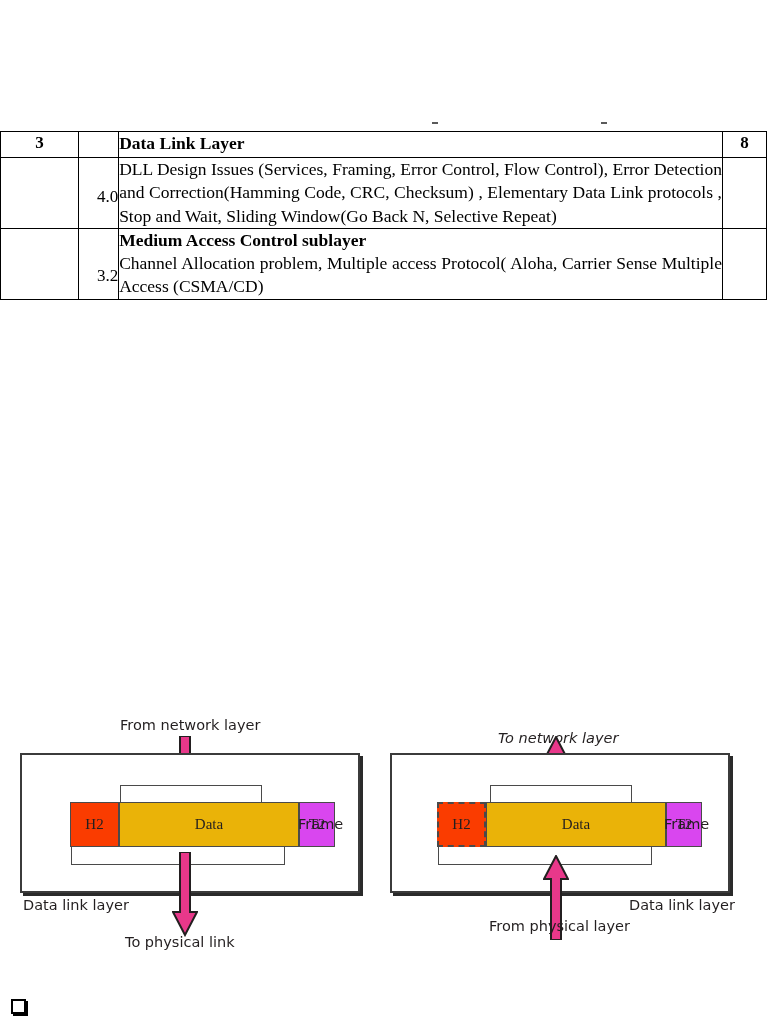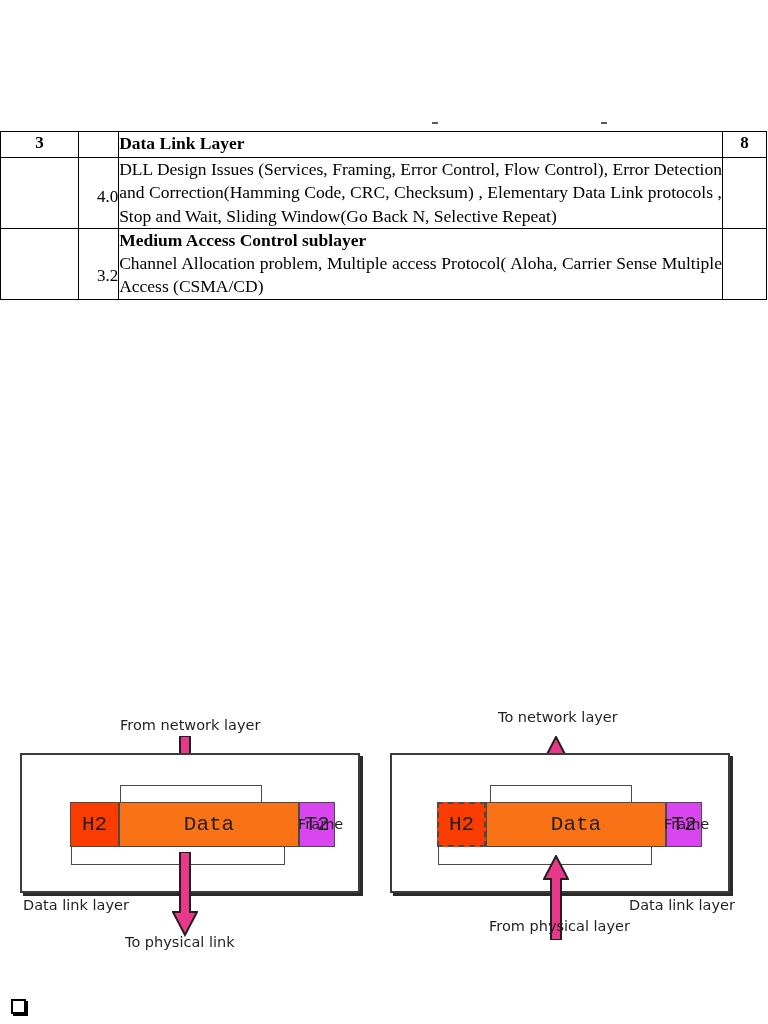--- a/index.html
+++ b/index.html
@@ -98,28 +98,28 @@
     height: 45px;
     display: flex;
     align-items: stretch;
   }
   .blk {
     box-sizing: border-box;
     border: 1.5px solid #4a4a4a;
     display: flex;
     align-items: center;
     justify-content: center;
-    font-size: 21px;
+    font-size: 15px;
     color: #231f20;
-    font-family: Liberation Mono, monospace;
+    font-family: Liberation Serif, serif;
     text-align: center;
   }
   .blk-h2   { background: #FA3C00; }
   .blk-h2-dashed { background: #FA3C00; border: 2px dashed #4a4a4a; }
-  .blk-data { background: #f97316; }
+  .blk-data { background: #eab308; }
   .blk-t2   { background: #d946ef; }
 
   
   .bracket-top {
     position: absolute;
     border-left: 1.5px solid #4a4a4a;
     border-right: 1.5px solid #4a4a4a;
     border-top: 1.5px solid #4a4a4a;
     box-sizing: border-box;
   }
@@ -219,21 +219,21 @@
 
   <div class="bracket-bot" style="left:71px; top:147px; width:214px; height:18px;"></div>
 
   <svg class="arrow-svg" style="left:172px; top:152px;" width="26" height="85" viewBox="0 0 26 85">
     <polygon points="8,0 18,0 18,60 25,60 13,83 1,60 8,60" fill="#E8388A" stroke="#231f20" stroke-width="2" stroke-linejoin="miter"></polygon>
   </svg>
 
   <div class="lbl" style="left:23px; top:197px;">Data link layer</div>
   <div class="lbl" style="left:125px; top:234px;">To physical link</div>
 
-  <div class="lbl" style="left:498px; top:9px;">To network layer</div>
+  <div class="lbl" style="left:498px; top:30px;font-style:italic;">To network layer</div>
 
   <svg class="arrow-svg" style="left:543px; top:36px;" width="26" height="70" viewBox="0 0 26 70">
     <polygon points="13,1 25,24 18,24 18,70 8,70 8,24 1,24" fill="#E8388A" stroke="#231f20" stroke-width="2" stroke-linejoin="miter"></polygon>
   </svg>
 
   <div class="panel panel-right"></div>
 
   <div class="bracket-top" style="left:490px; top:85px; width:142px; height:18px;"></div>
 
   <div class="frame-row" style="left:437px; top:102px;">

